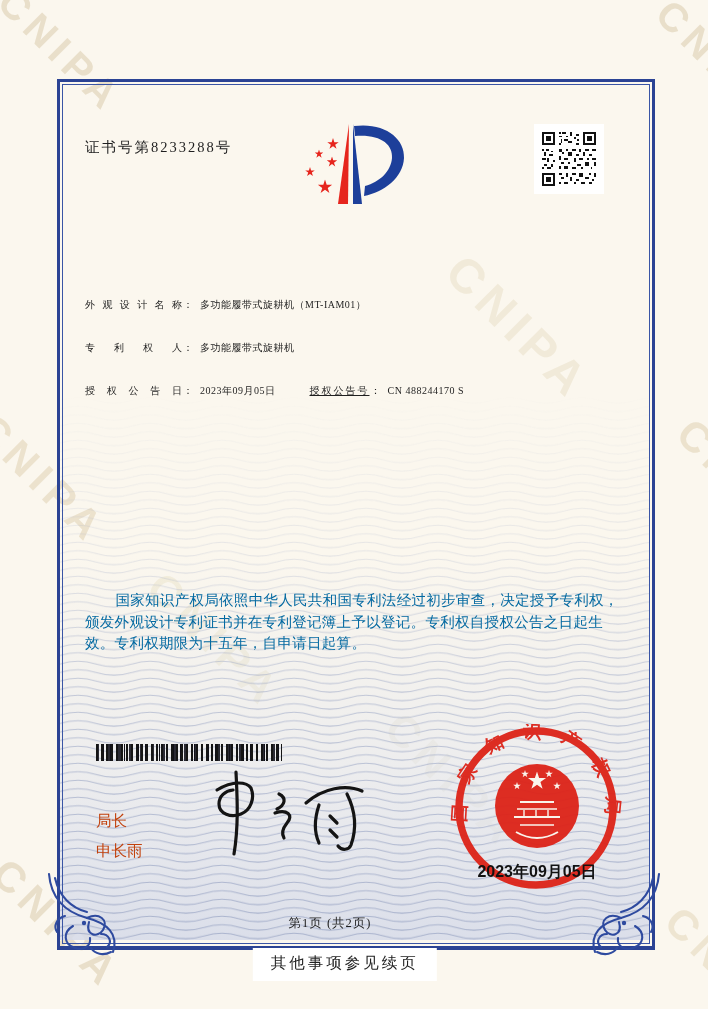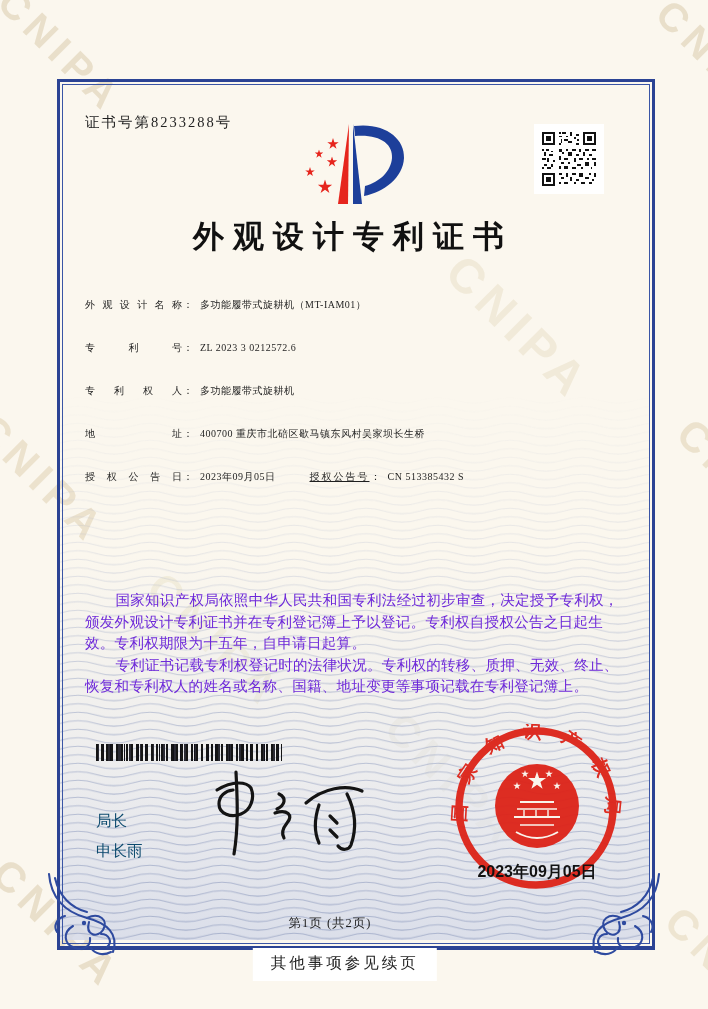--- a/index.html
+++ b/index.html
@@ -11,43 +11,43 @@
   
   .frame{position:absolute;left:57px;top:79px;width:592px;height:864px;
          border:3px solid #2b4394;border-bottom-width:4px;z-index:2;pointer-events:none;}
   .frame::after{content:"";position:absolute;inset:2px;border:1px solid #3a55a5;}
   .waves{position:absolute;left:60px;top:82px;z-index:1;}
   .flor{position:absolute;z-index:3;}
   .fl-br{left:577px;top:872px;}
   .fl-bl{left:47px;top:872px;transform:scaleX(-1);}
   
   .z{position:absolute;z-index:4;}
-  .cert-no{left:85px;top:113px;font-size:14.5px;letter-spacing:2px;}
+  .cert-no{left:85px;top:138px;font-size:14.5px;letter-spacing:2px;}
   .logo{left:292px;top:116px;}
   .qrbox{left:534px;top:124px;width:70px;height:70px;background:#fff;display:flex;
          align-items:center;justify-content:center;}
   .title{left:57px;top:216px;width:592px;text-align:center;font-size:31px;font-weight:bold;
          letter-spacing:9px;color:#111;}
   .fields{left:85px;top:295px;width:545px;font-size:10px;}
   .frow{height:20px;line-height:20px;margin-bottom:23px;white-space:nowrap;}
   .flabel{display:inline-block;width:97px;text-align:justify;text-align-last:justify;vertical-align:top;}
   .fcolon{display:inline-block;margin:0 7px 0 1px;}
   .fvalue{letter-spacing:0.5px;}
   .pair2{margin-left:34px;}
   .pair2 .glabel{letter-spacing:2px;text-decoration:underline;}
   .paras{left:85px;top:590px;width:543px;font-size:14.5px;line-height:21.5px;
-         letter-spacing:0.3px;color:#6d28d9;}
+         letter-spacing:0.3px;color:#0369a1;}
   .paras p{margin:0;text-indent:2.1em;}
   .barcode{left:96px;top:744px;width:186px;height:17px;
      background-image:
        repeating-linear-gradient(90deg,#151515 0 2px,rgba(0,0,0,0) 2px 5px),
        repeating-linear-gradient(90deg,#101018 0 1px,rgba(0,0,0,0) 1px 7px),
        repeating-linear-gradient(90deg,#2a2a33 0 3px,rgba(0,0,0,0) 3px 11px);}
   .signer{left:96px;top:806px;font-family:"Liberation Sans","DejaVu Sans",sans-serif;
-          font-size:15.5px;line-height:30px;color:#0c4a6e;}
+          font-size:15.5px;line-height:30px;color:#c2410c;}
   .sig{left:203px;top:764px;}
   .seal{left:450px;top:724px;z-index:3;opacity:0.95;}
   .seal-date{left:458px;top:862px;width:158px;text-align:center;z-index:5;
              font-family:"Liberation Sans","DejaVu Sans",sans-serif;font-weight:bold;
              font-size:16px;color:#121212;}
   .page-num{left:57px;top:915px;width:592px;text-align:center;padding-right:46px;
             box-sizing:border-box;font-size:12.5px;letter-spacing:1px;}
   .cont-note{top:948px;left:50%;transform:translateX(-55%);background:#ffffff;
              padding:5px 18px 7px;font-size:15.5px;letter-spacing:3px;color:#222;z-index:5;}
 </style>
@@ -142,43 +142,35 @@
         <path d="M4,4h3v3h-3z M26,4h3v3h-3z M4,26h3v3h-3z" fill="#111"></path>
         <path d="M11,2h1v1h-1z M13,2h2v1h-2z M17,2h1v2h-1z M20,3h2v1h-2z M11,4h2v1h-2z M15,4h1v1h-1z M19,5h1v1h-1z M12,6h1v2h-1z M14,6h2v1h-2z M21,6h1v1h-1z M16,7h2v1h-2z M11,8h1v1h-1z M20,8h2v1h-2z
            M2,11h1v1h-1z M4,11h2v1h-2z M7,12h1v1h-1z M3,13h1v2h-1z M6,14h2v1h-2z M2,16h2v1h-2z M5,16h1v2h-1z M8,17h1v1h-1z M3,19h2v1h-2z M7,19h1v2h-1z M2,21h1v1h-1z M5,21h2v1h-2z
            M11,11h2v2h-2z M15,11h1v1h-1z M18,11h2v1h-2z M22,11h1v2h-1z M25,11h2v1h-2z M29,11h2v1h-2z M13,13h1v1h-1z M16,13h2v2h-2z M20,14h2v1h-2z M24,13h1v2h-1z M27,14h2v1h-2z M11,15h1v2h-1z M14,16h2v1h-2z M19,16h1v2h-1z M22,16h2v1h-2z M26,16h1v1h-1z M29,16h2v1h-2z
            M12,18h2v1h-2z M16,18h1v1h-1z M21,19h2v1h-2z M25,18h2v2h-2z M30,18h1v2h-1z M11,20h1v2h-1z M14,20h2v2h-2z M18,21h2v1h-2z M23,21h1v1h-1z M28,21h1v1h-1z
            M11,24h2v1h-2z M15,24h1v2h-1z M18,24h2v1h-2z M22,24h2v2h-2z M27,24h1v1h-1z M30,24h1v2h-1z M12,26h2v1h-2z M17,26h1v2h-1z M20,27h2v1h-2z M25,26h2v1h-2z M29,27h1v1h-1z M11,29h1v1h-1z M14,29h2v1h-2z M19,29h1v1h-1z M23,29h2v1h-2z M27,29h2v1h-2z"></path>
       </g>
     </svg>
   </div>
 
-  <div class="z title">外观设计专利证书</div>
 
   <div class="z fields">
     <div class="frow">
       <span class="flabel">外观设计名称</span><span class="fcolon">：</span><span class="fvalue">多功能履带式旋耕机（MT-IAM01）</span>
     </div>
     <div class="frow">
-      <span class="flabel">专 利 号</span><span class="fcolon">：</span><span class="fvalue">ZL 2023 3 0212572.6</span>
-    </div>
-    <div class="frow">
       <span class="flabel">专 利 权 人</span><span class="fcolon">：</span><span class="fvalue">多功能履带式旋耕机</span>
     </div>
     <div class="frow">
-      <span class="flabel">地 址</span><span class="fcolon">：</span><span class="fvalue">400700 重庆市北碚区歇马镇东风村吴家坝长生桥</span>
-    </div>
-    <div class="frow">
-      <span class="flabel">授 权 公 告 日</span><span class="fcolon">：</span><span class="fvalue">2023年09月05日</span><span class="pair2"><span class="glabel">授权公告号</span><span class="fcolon">：</span><span class="fvalue">CN 513385432 S</span></span>
+      <span class="flabel">授 权 公 告 日</span><span class="fcolon">：</span><span class="fvalue">2023年09月05日</span><span class="pair2"><span class="glabel">授权公告号</span><span class="fcolon">：</span><span class="fvalue">CN 488244170 S</span></span>
     </div>
   </div>
 
   <div class="z paras">
     <p>国家知识产权局依照中华人民共和国专利法经过初步审查，决定授予专利权，颁发外观设计专利证书并在专利登记簿上予以登记。专利权自授权公告之日起生效。专利权期限为十五年，自申请日起算。</p>
-    <p>专利证书记载专利权登记时的法律状况。专利权的转移、质押、无效、终止、恢复和专利权人的姓名或名称、国籍、地址变更等事项记载在专利登记簿上。</p>
   </div>
 
   <div class="z barcode"></div>
 
   <div class="z signer">
     <div>局长</div>
     <div>申长雨</div>
   </div>
 
   <svg class="z sig" width="175" height="98" viewBox="0 0 175 98">

